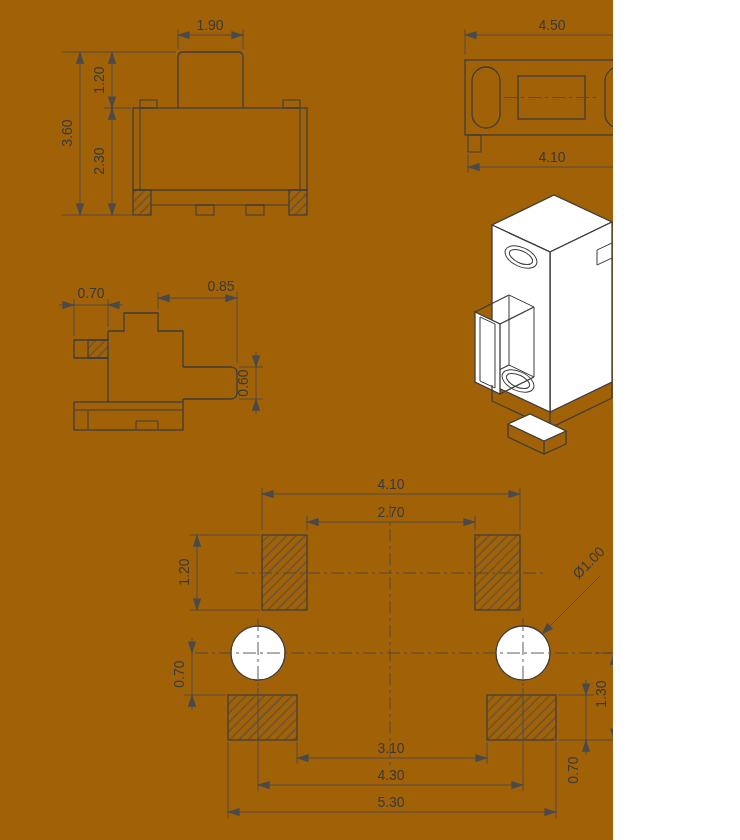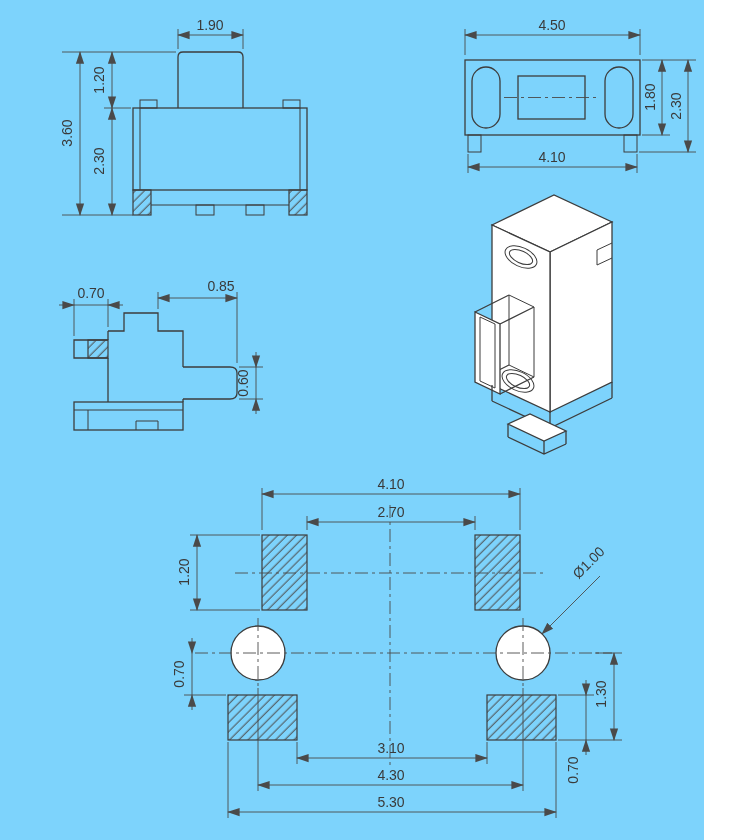--- a/index.html
+++ b/index.html
@@ -1,16 +1,16 @@
 <!DOCTYPE html>
 <html><head>
 <meta charset="utf-8">
 <style>
   html,body{margin:0;padding:0;background:#ffffff;}
-  .sheet{position:relative;width:704px;height:840px;background:#7dd3fc;overflow:hidden;}
+  .sheet{position:relative;width:613px;height:840px;background:#a16207;overflow:hidden;}
   svg{display:block;}
   svg text{font-family:"Liberation Sans","DejaVu Sans",sans-serif;font-size:14px;fill:#3a3a3a;}
   .ol{fill:none;stroke:#3d3d3d;stroke-width:1.3;stroke-linejoin:miter;}
   .olw{fill:#ffffff;stroke:#3d3d3d;stroke-width:1.3;stroke-linejoin:miter;}
   .thin{stroke-width:1;}
   .dim{fill:none;stroke:#4a4a4a;stroke-width:0.9;}
   .cl{fill:none;stroke:#4a4a4a;stroke-width:0.9;stroke-dasharray:13 4 3 4;}
   .hat{fill:url(#hatch);stroke:#3d3d3d;stroke-width:1.2;}
 </style>
 </head>

